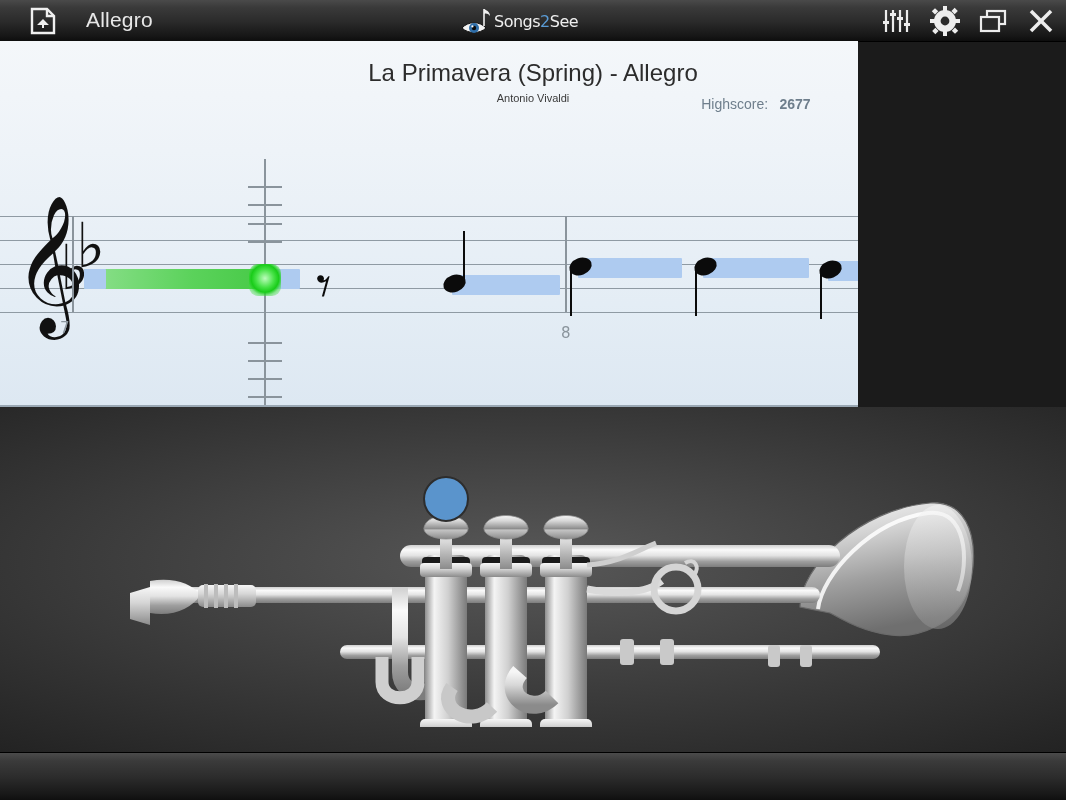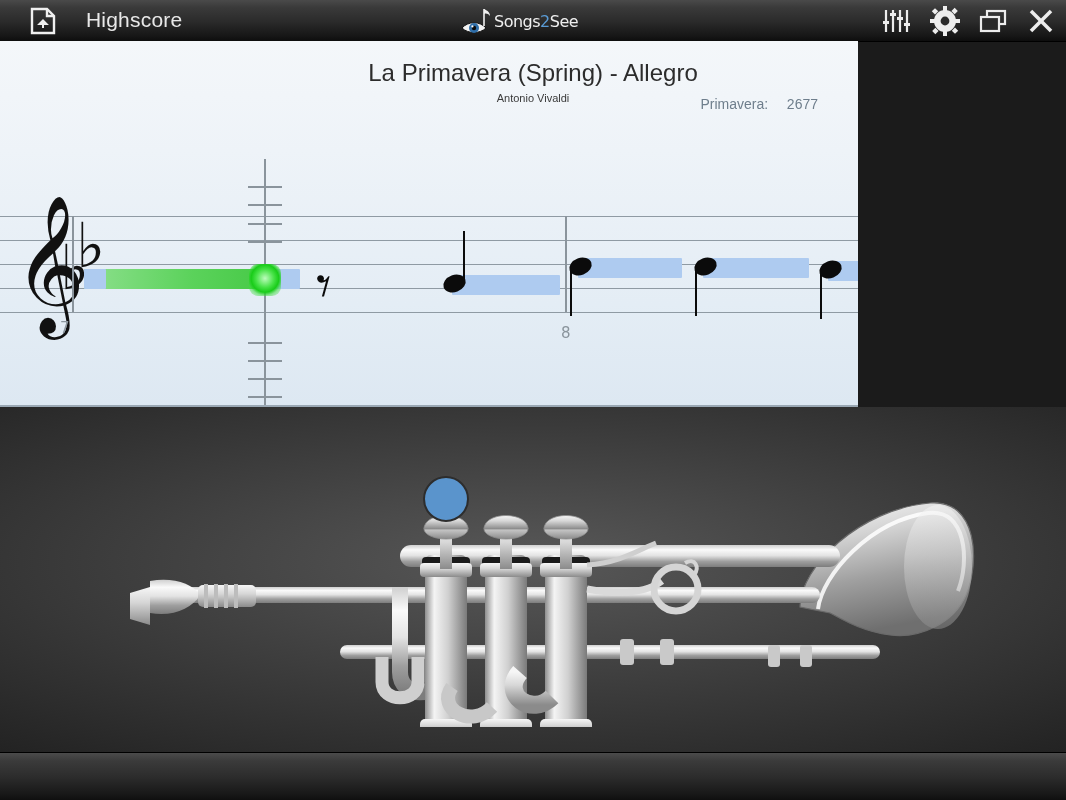--- a/index.html
+++ b/index.html
@@ -19,21 +19,21 @@
   .tb-ic{width:34px;height:34px;display:flex;align-items:center;justify-content:center;cursor:pointer;}
 
   
   .score{position:absolute;left:0;top:41px;width:858px;height:364px;
     background:linear-gradient(to bottom,#f4f7fa 0%,#eef3f8 30%,#e4edf5 72%,#dde8f2 100%);
     border-bottom:2px solid #9aa8b4;overflow:hidden;}
   .song-title{position:absolute;left:0;top:18px;width:1066px;text-align:center;font-size:24px;color:#2c2c2c;}
   .song-comp{position:absolute;left:0;top:51px;width:1066px;text-align:center;font-size:11px;color:#3a3a3a;}
   .score-val{position:absolute;right:54px;top:18px;font-size:25px;color:#6e7e8c;letter-spacing:.5px;}
   .hs-row{position:absolute;right:40px;top:55px;font-size:14px;color:#6e7e8c;}
-  .hs-row .hs-num{display:inline-block;min-width:46px;text-align:right;}
+  .hs-row .hs-num{display:inline-block;min-width:46px;text-align:center;font-weight:bold;}
 
   
   .staff{position:absolute;left:0;top:175px;width:1066px;height:96px;}
   .sline{position:absolute;left:0;width:1066px;height:1px;background:#8f9aa3;}
   .sl0{top:0px;} .sl1{top:24px;} .sl2{top:48px;} .sl3{top:72px;} .sl4{top:96px;}
 
   .clef{position:absolute;left:14px;top:163px;font-size:120px;line-height:120px;color:#111;
         font-family:"DejaVu Sans",sans-serif;}
   .keysig{position:absolute;font-size:62px;line-height:62px;color:#111;font-family:"DejaVu Sans",sans-serif;}
 
@@ -76,21 +76,21 @@
   <div class="titlebar">
 
     <div class="tb-doc">
       <svg width="30" height="28" viewBox="0 0 30 28">
         <path d="M4 2 H19 L26 9 V26 H4 Z" fill="none" stroke="#f0f0f0" stroke-width="2.4"></path>
         <path d="M19 2 V9 H26" fill="none" stroke="#f0f0f0" stroke-width="2.4"></path>
         <path d="M15 21 V14 M11.5 17 L15 13.5 L18.5 17 Z" fill="#f0f0f0" stroke="#f0f0f0" stroke-width="2"></path>
       </svg>
     </div>
 
-    <div class="tb-title">Highscore</div>
+    <div class="tb-title">Allegro</div>
 
     <div class="logo">
       <svg width="34" height="30" viewBox="0 0 34 30">
         <path d="M2 22 C8 15, 20 15, 26 22 C20 28, 8 28, 2 22 Z" fill="#f2f2f2" stroke="#111" stroke-width="1"></path>
         <circle cx="14" cy="22" r="5" fill="#2f6ea8"></circle>
         <circle cx="14" cy="22" r="2.2" fill="#0a0a0a"></circle>
         <circle cx="12.4" cy="20.4" r="1.1" fill="#ffffff"></circle>
         <path d="M24 20 V3" stroke="#f0f0f0" stroke-width="1.6" fill="none"></path>
         <path d="M24 3 C27 4.5, 30 6, 30 10 C28 7.5, 26 7, 24 8 Z" fill="#f0f0f0"></path>
       </svg>
@@ -147,21 +147,21 @@
         </svg>
       </div>
     </div>
   </div>
 
   <div class="score">
 
     <div class="song-title">La Primavera (Spring) - Allegro</div>
     <div class="song-comp">Antonio Vivaldi</div>
     <div class="hs-row">
-      <span>Primavera:</span>
+      <span>Highscore:</span>
       <span class="hs-num">2677</span>
     </div>
 
     <div class="staff">
       <div class="sline sl0"></div>
         <div class="sline sl1"></div>
         <div class="sline sl2"></div>
       <div class="sline sl3"></div>
         <div class="sline sl4"></div>
     </div>

